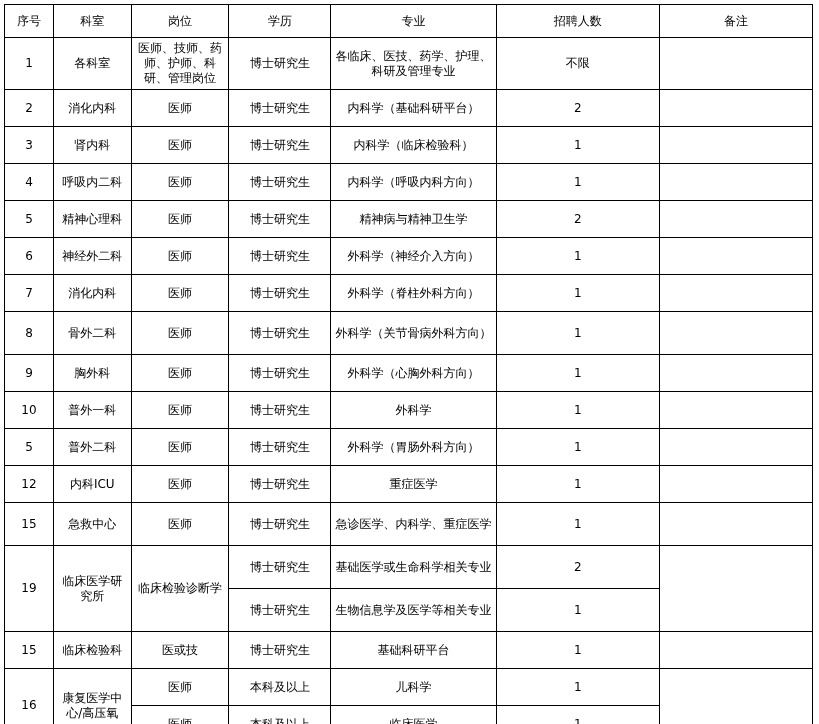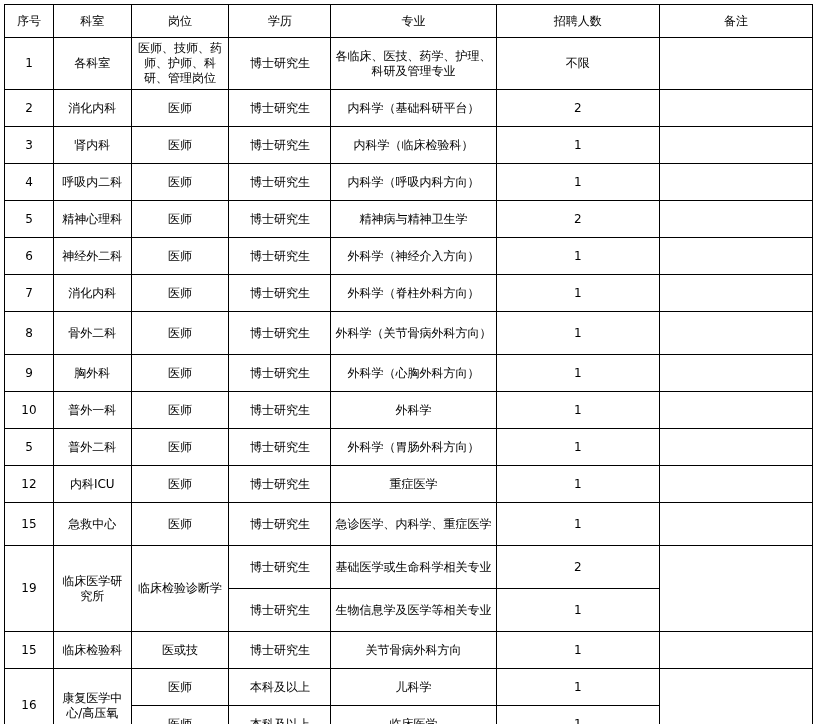--- a/index.html
+++ b/index.html
@@ -234,21 +234,21 @@
         <td>博士研究生</td>
         <td class="wrap">生物信息学及医学等相关专业</td>
         <td>1</td>
       </tr>
 
       <tr>
         <td>15</td>
         <td>临床检验科</td>
         <td>医或技</td>
         <td>博士研究生</td>
-        <td class="wrap">关节骨病外科方向</td>
+        <td class="wrap">基础科研平台</td>
         <td>1</td>
         <td></td>
       </tr>
 
       <tr>
         <td rowspan="2">16</td>
         <td rowspan="2" class="wrap">康复医学中心/高压氧</td>
         <td>医师</td>
         <td>本科及以上</td>
         <td class="wrap">儿科学</td>

